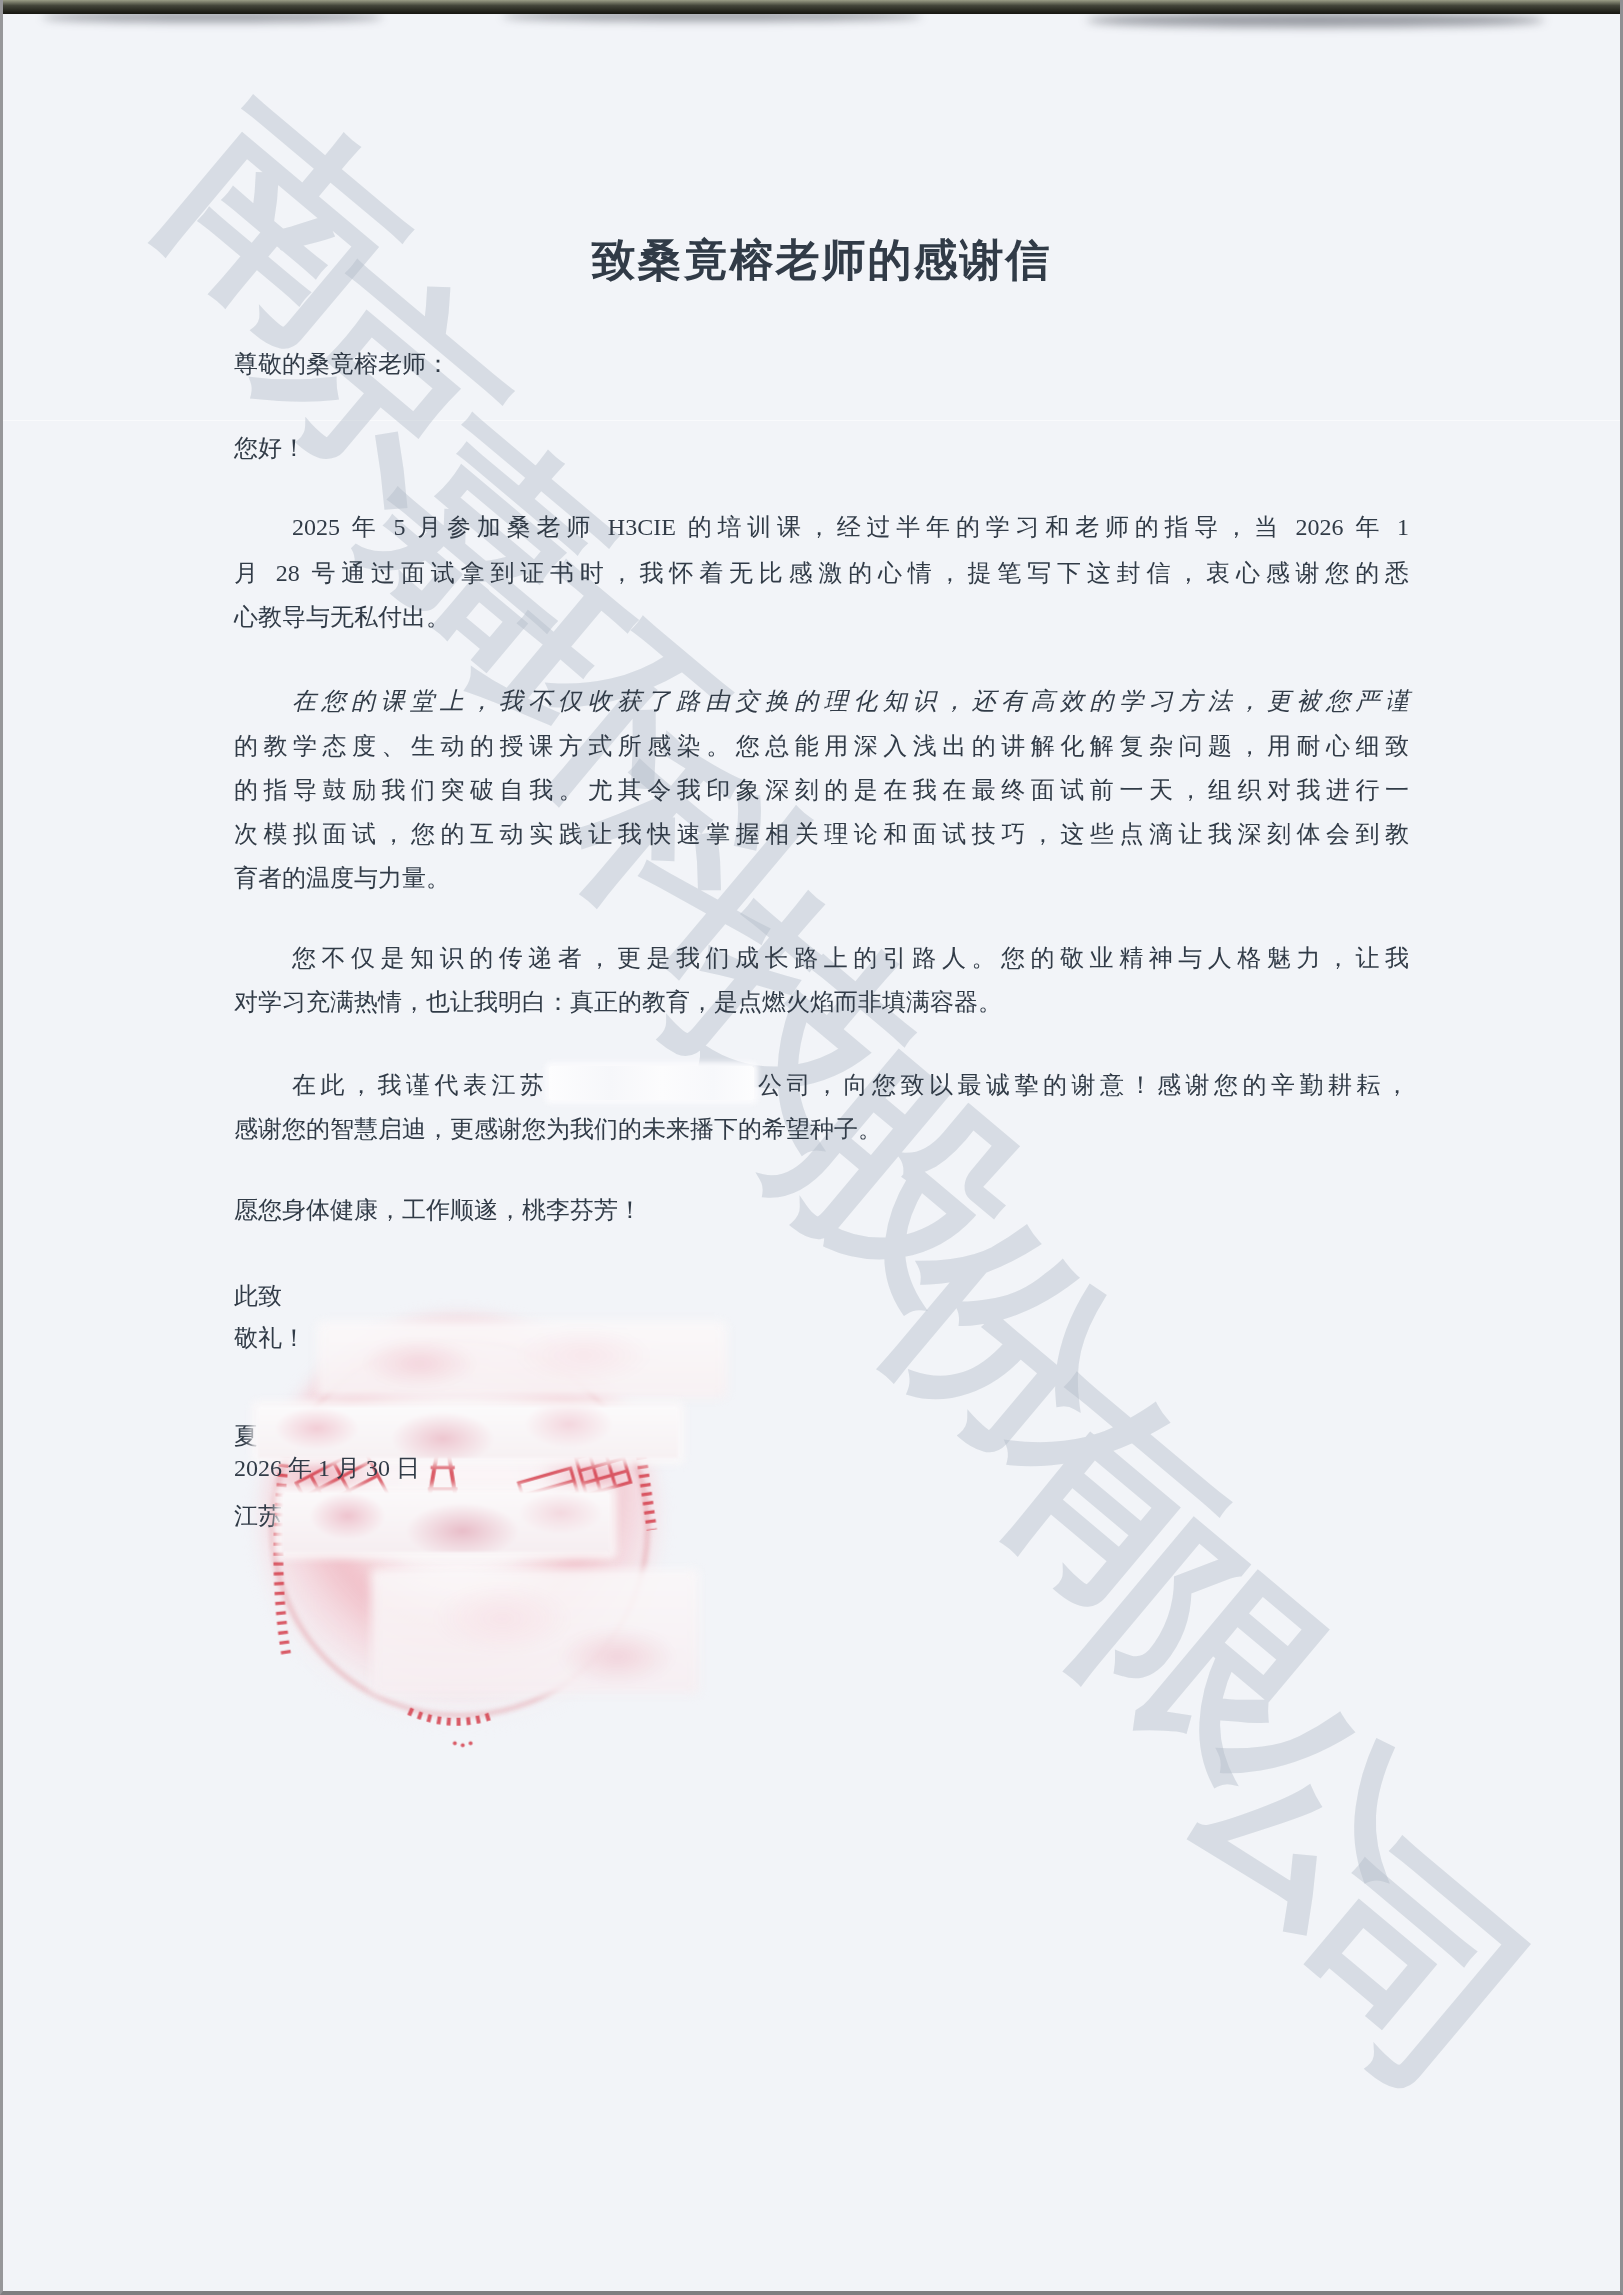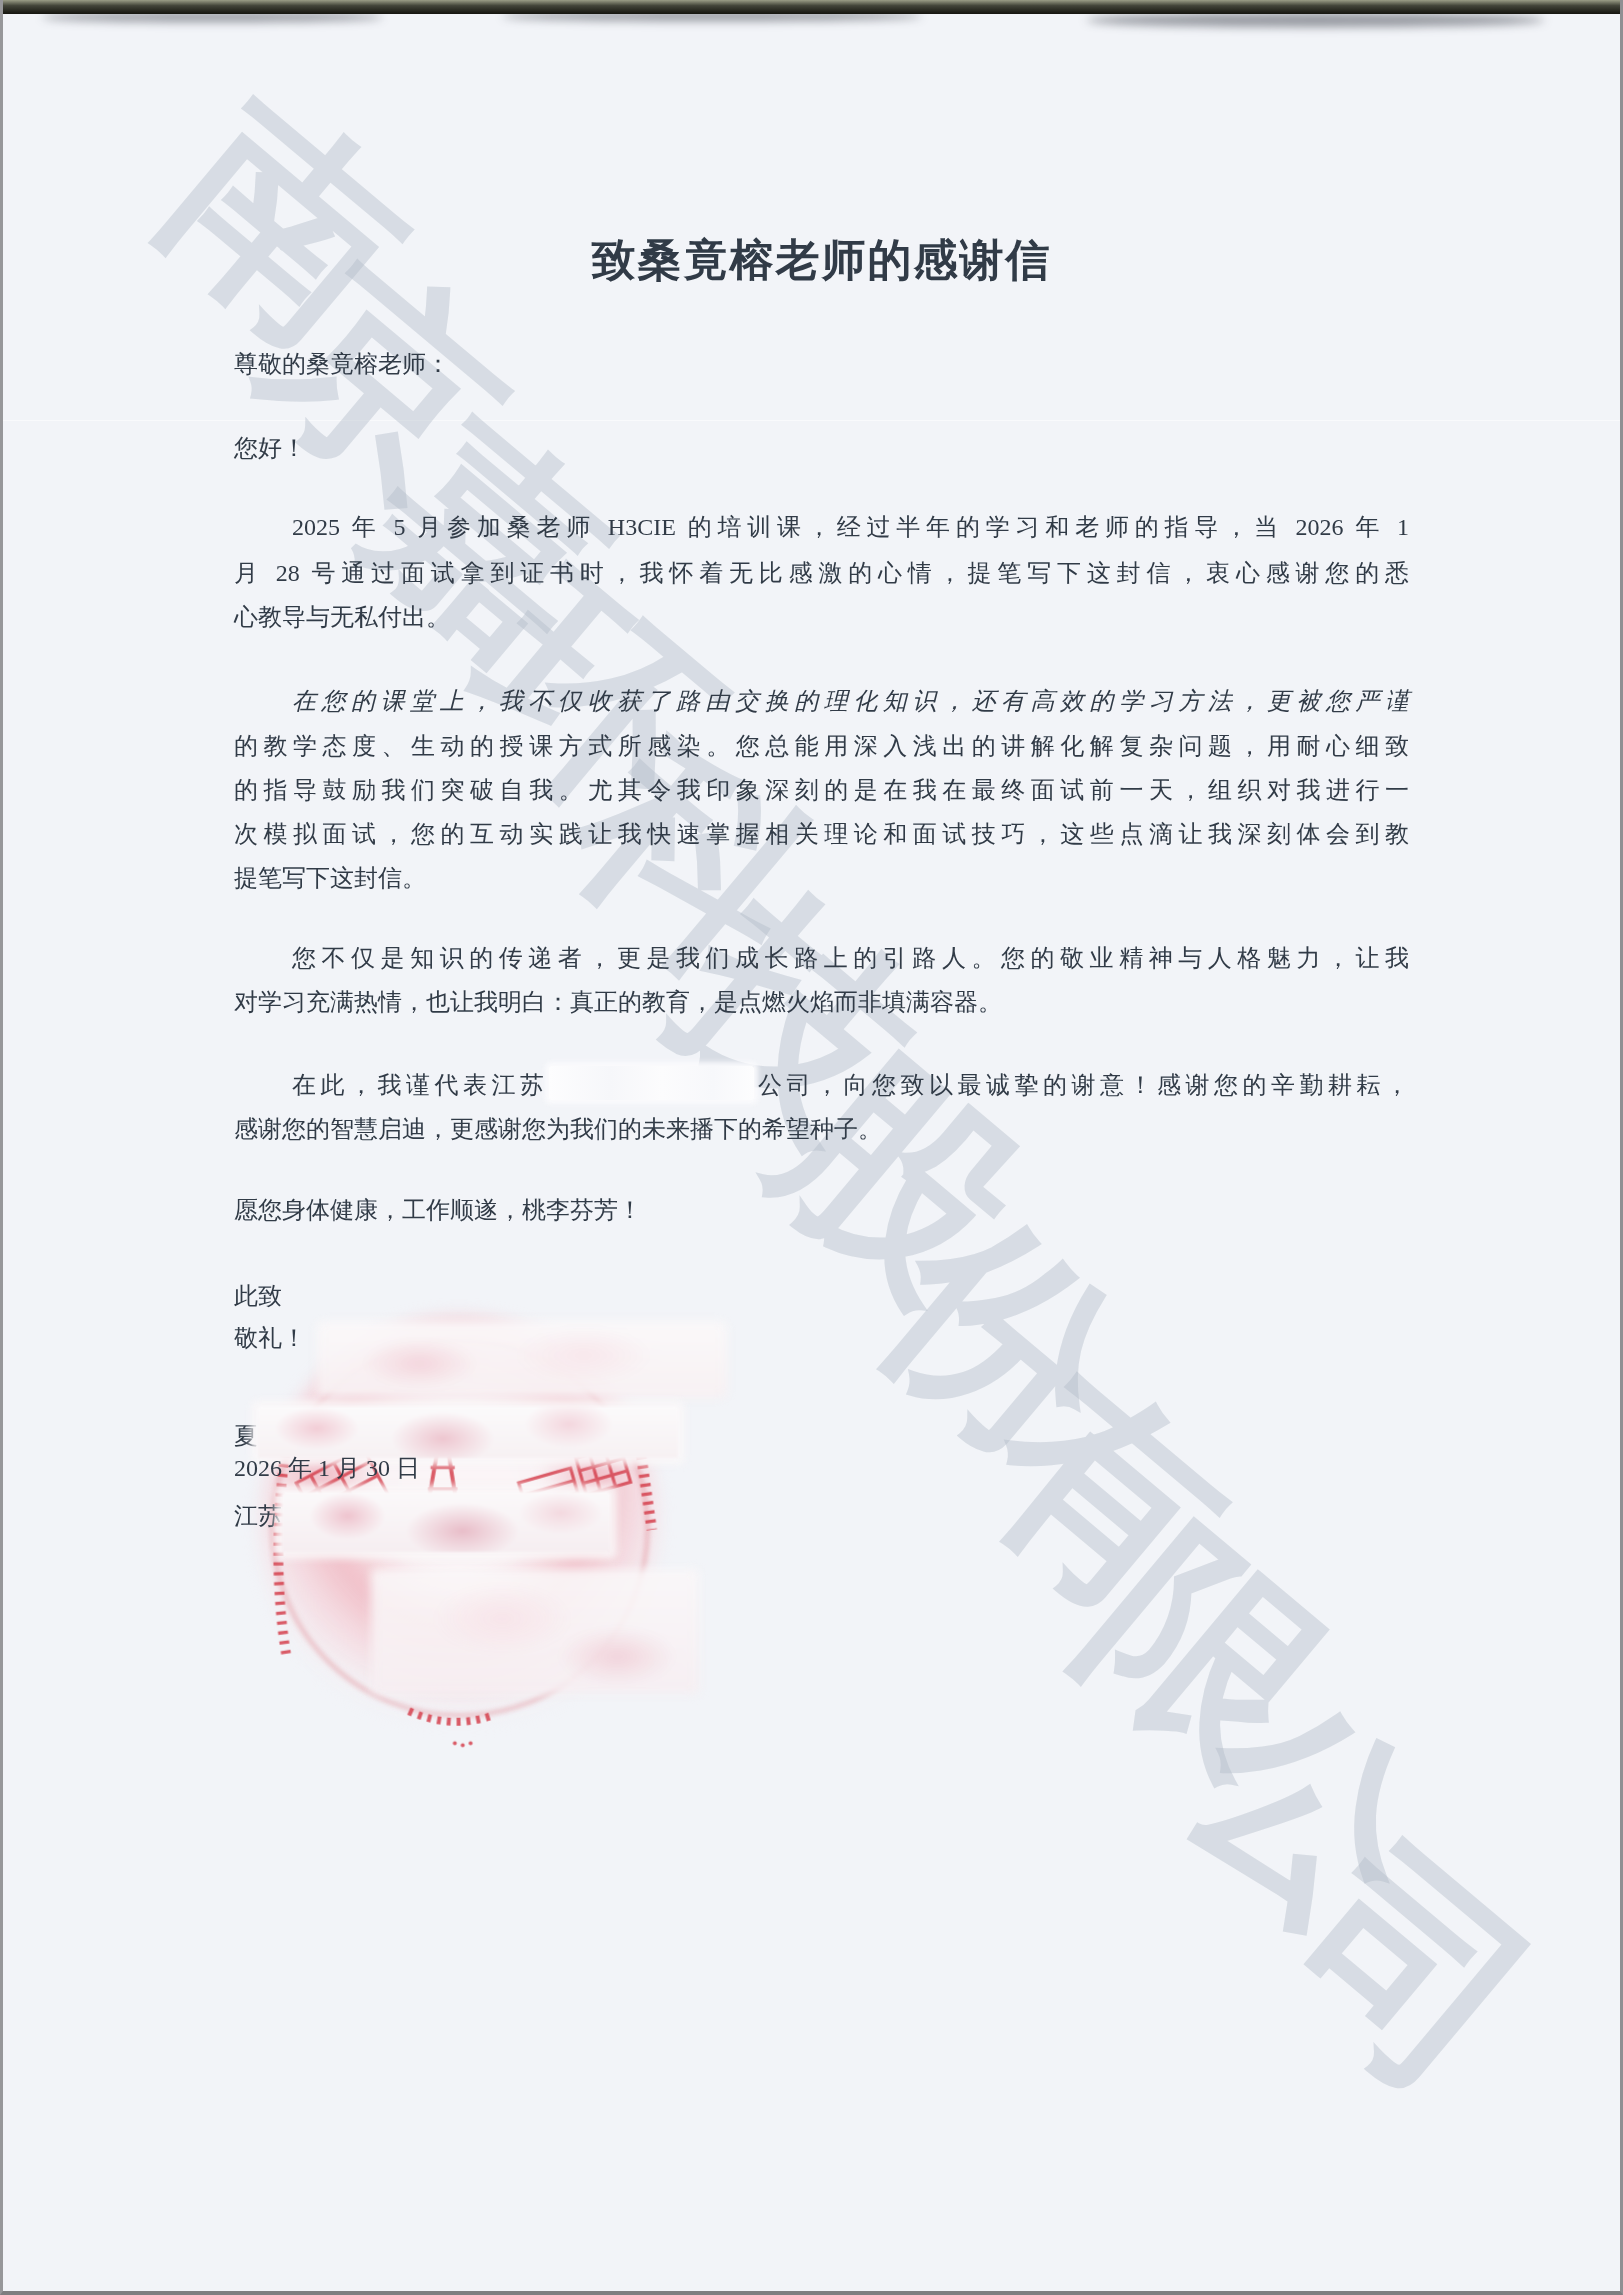--- a/index.html
+++ b/index.html
@@ -180,21 +180,21 @@
     <div id="lines">
         <div class="line" style="top: 345px;">尊敬的桑竟榕老师：</div>
         <div class="line" style="top: 429px;">您好！</div>
         <div class="line indent flush" style="top: 508px;">2025 年 5 月参加桑老师 H3CIE 的培训课，经过半年的学习和老师的指导，当 2026 年 1</div>
         <div class="line flush" style="top: 554px;">月 28 号通过面试拿到证书时，我怀着无比感激的心情，提笔写下这封信，衷心感谢您的悉</div>
         <div class="line" style="top: 598px;">心教导与无私付出。</div>
         <div class="line indent flush" style="top: 682px; font-style: italic;">在您的课堂上，我不仅收获了路由交换的理化知识，还有高效的学习方法，更被您严谨</div>
         <div class="line flush" style="top: 727px;">的教学态度、生动的授课方式所感染。您总能用深入浅出的讲解化解复杂问题，用耐心细致</div>
         <div class="line flush" style="top: 771px;">的指导鼓励我们突破自我。尤其令我印象深刻的是在我在最终面试前一天，组织对我进行一</div>
         <div class="line flush" style="top: 815px;">次模拟面试，您的互动实践让我快速掌握相关理论和面试技巧，这些点滴让我深刻体会到教</div>
-        <div class="line" style="top: 859px;">提笔写下这封信。</div>
+        <div class="line" style="top: 859px;">育者的温度与力量。</div>
         <div class="line indent flush" style="top: 939px;">您不仅是知识的传递者，更是我们成长路上的引路人。您的敬业精神与人格魅力，让我</div>
         <div class="line" style="top: 983px;">对学习充满热情，也让我明白：真正的教育，是点燃火焰而非填满容器。</div>
         <div class="line indent flush" style="top: 1066px;"><span>在此，我谨代表江苏</span><span class="redact redact-white"></span><span>公司，向您致以最诚挚的谢意！感谢您的辛勤耕耘，</span></div>
         <div class="line" style="top: 1110px;">感谢您的智慧启迪，更感谢您为我们的未来播下的希望种子。</div>
         <div class="line" style="top: 1191px;">愿您身体健康，工作顺遂，桃李芬芳！</div>
         <div class="line" style="top: 1277px;">此致</div>
         <div class="line" style="top: 1319px;">敬礼！</div>
         <div class="line" style="top: 1407px;"><span>夏</span><span class="redact redact-pink-name"></span><span></span></div>
         <div class="line" style="top: 1449px; font-family: Liberation Serif, serif;">2026 年 1 月 30 日</div>
         <div class="line" style="top: 1492px;"><span>江苏</span><span class="redact redact-pink-company"></span><span></span></div>

